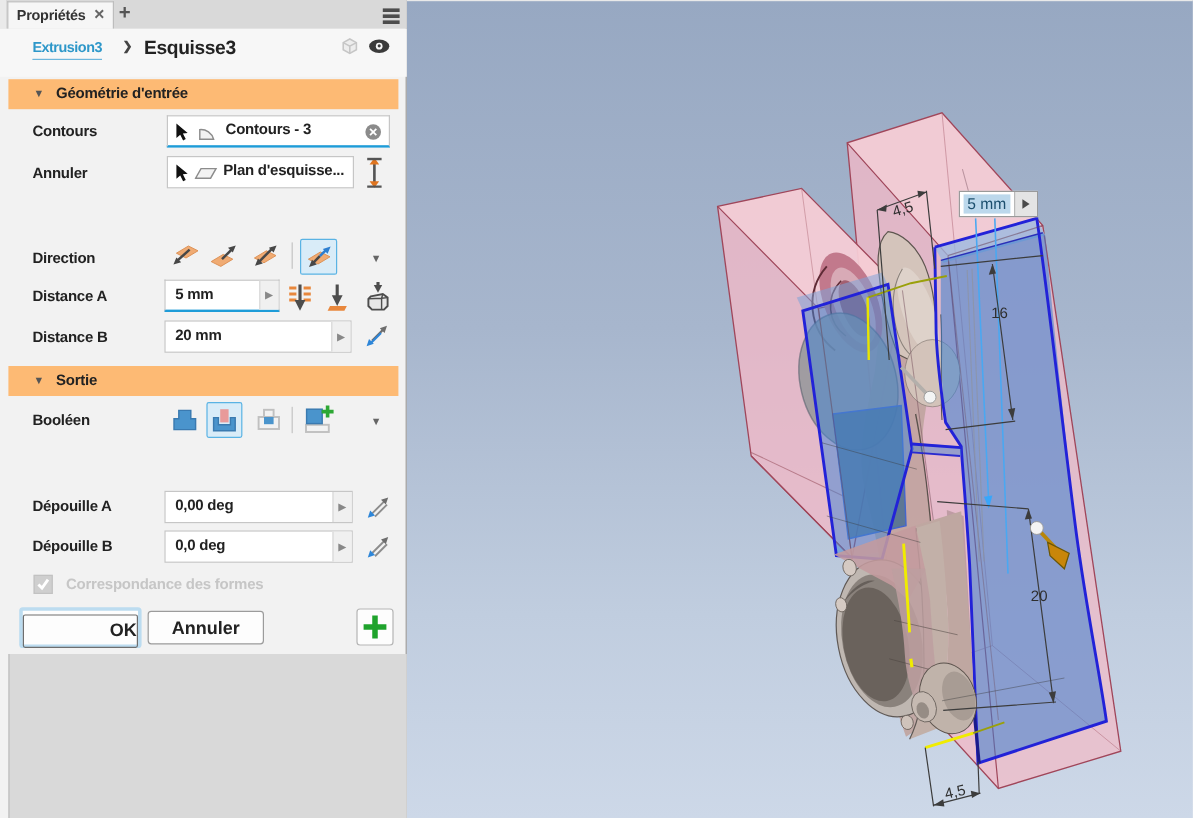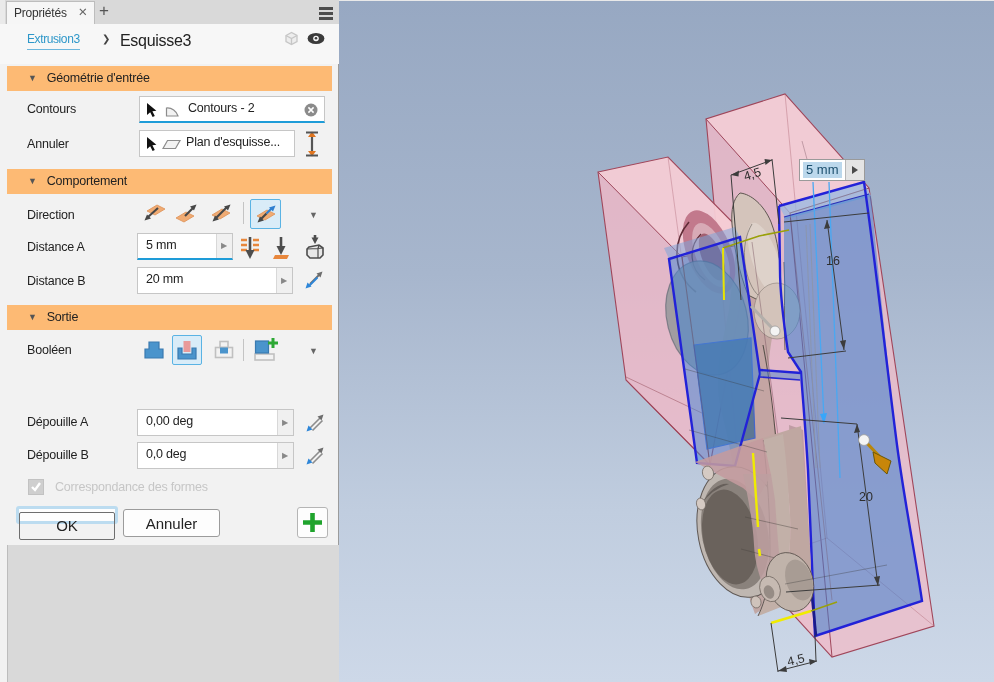--- a/index.html
+++ b/index.html
@@ -1,18 +1,18 @@
 <!DOCTYPE html>
 <html><head>
 <meta charset="utf-8">
 <style>
   html,body{margin:0;padding:0;width:994px;height:682px;overflow:hidden;
     font-family:"Liberation Sans",sans-serif;background:#f2f2f2;}
   
-  #panel{position:absolute;left:0;top:0;width:339px;height:682px;background:#f2f2f2;border-right:1px solid #9b9b9b;box-sizing:border-box;}
+  #panel{position:absolute;left:0;top:0;width:339px;height:682px;background:#f2f2f2;border-right:1px solid #9b9b9b;box-sizing:border-box;font-weight:bold;}
   #tabbar{position:absolute;left:0;top:0;width:339px;height:24px;background:#d9d9d9;}
   #tab1{position:absolute;left:6px;top:1px;width:89px;height:23px;background:#f6f6f6;
     border:1px solid #bdbdbd;border-bottom:none;box-sizing:border-box;
     font-size:12px;letter-spacing:-0.2px;color:#333;line-height:22px;padding-left:7px;}
   #tabx{position:absolute;left:78px;top:5px;font-size:11.5px;color:#666;}
   #tabplus{position:absolute;left:99px;top:1px;font-size:17px;color:#555;}
   .ham{position:absolute;left:319px;width:14px;height:2.5px;background:#4d4d4d;}
   #crumb{position:absolute;left:0;top:24px;width:339px;height:40px;background:#f7f7f7;}
   #crumb a{color:#2d97c9;text-decoration:none;text-align:center;}
   .hdr{position:absolute;left:7px;width:325px;height:25px;background:#fdba74;
@@ -196,21 +196,21 @@
 
   <div class="hdr" style="top:66px"><span class="tri">▼</span>Géométrie d'entrée</div>
   <div class="lbl" style="top:102px">Contours</div>
   <div class="field active" style="left:139px;top:96px;width:186px;height:27px;">
     <svg style="position:absolute;left:5px;top:5px" width="13" height="16" viewBox="0 0 13 16">
       <path d="M2 1 L2 13 L5.2 10.2 L7.6 15 L9.8 13.9 L7.4 9.2 L11.4 8.8 Z" fill="#111"></path>
     </svg>
     <svg style="position:absolute;left:24px;top:6px" width="18" height="15" viewBox="0 0 18 15">
       <path d="M2.5 13 L2.5 5 A 11 11 0 0 1 14 13 Z" fill="#f2f2f2" stroke="#8c8c8c" stroke-width="1.2"></path>
     </svg>
-    <span style="position:absolute;left:48px;top:4px;">Contours - 2</span>
+    <span style="position:absolute;left:48px;top:4px;">Contours - 3</span>
     <svg style="position:absolute;right:6px;top:6px" width="14" height="14" viewBox="0 0 14 14">
       <circle cx="7" cy="7" r="6.5" fill="#8b8b8b"></circle>
       <path d="M4.4 4.4 L9.6 9.6 M9.6 4.4 L4.4 9.6" stroke="#fff" stroke-width="1.5"></path>
     </svg>
   </div>
   <div class="lbl" style="top:137px">Annuler</div>
   <div class="field" style="left:139px;top:130px;width:156px;height:27px;">
     <svg style="position:absolute;left:5px;top:5px" width="13" height="16" viewBox="0 0 13 16">
       <path d="M2 1 L2 13 L5.2 10.2 L7.6 15 L9.8 13.9 L7.4 9.2 L11.4 8.8 Z" fill="#111"></path>
     </svg>
@@ -219,21 +219,20 @@
     </svg>
     <span style="position:absolute;left:46px;top:4px;">Plan d'esquisse...</span>
   </div>
   <svg style="position:absolute;left:303px;top:131px" width="18" height="26" viewBox="0 0 18 26">
     <path d="M9 4 L9 22" stroke="#555" stroke-width="2.2"></path>
     <path d="M9 0.5 L13 6 L5 6 Z" fill="#e0751f"></path>
     <path d="M9 25.5 L13 20 L5 20 Z" fill="#e0751f"></path>
     <path d="M3 1.5 H15 M3 24.5 H15" stroke="#555" stroke-width="2"></path>
   </svg>
 
-  <div class="hdr" style="top:169px"><span class="tri">▼</span>Comportement</div>
   <div class="lbl" style="top:208px">Direction</div>
   <svg style="position:absolute;left:140px;top:201px" width="26" height="26" viewBox="0 0 26 26">
     <polygon points="7,10 17,4 25,8 15,14" fill="#f0ab73" stroke="#dd9055" stroke-width="0.8"></polygon>
     <path d="M18 7 L8 16" stroke="#474747" stroke-width="2.1"></path>
     <path d="M4.5 19.5 L11 17.5 L7 13.5 Z" fill="#474747"></path>
   </svg>
   <svg style="position:absolute;left:174px;top:201px" width="26" height="26" viewBox="0 0 26 26">
     <polygon points="2,17 12,11 20,15 10,21" fill="#f0ab73" stroke="#dd9055" stroke-width="0.8"></polygon>
     <path d="M11 15 L19 7" stroke="#474747" stroke-width="2.1"></path>
     <path d="M22.5 3.5 L16 5.5 L20 9.5 Z" fill="#474747"></path>
@@ -339,21 +338,21 @@
     <path d="M19.5 4.5 L13.5 6.5 L17.5 10.5 Z" fill="#6d6d6d"></path>
     <path d="M2.5 21.5 L8.5 19.5 L4.5 15.5 Z" fill="#2e86d8"></path>
   </svg>
   <div style="position:absolute;left:28px;top:479px;width:14px;height:14px;background:#cfcfcf;border:1px solid #c2c2c2;">
     <svg width="14" height="14" viewBox="0 0 14 14">
         <path d="M3 7 L6 10 L11 3" stroke="#fff" stroke-width="2.4" fill="none"></path>
       </svg>
   </div>
   <div class="lbl" style="top:480px;left:55px;color:#c6c6c6;">Correspondance des formes</div>
 
-  <div class="btn" style="left:16px;top:506px;width:102px;height:18px;border:3px solid #bcdcf0;">
+  <div class="btn" style="left:16px;top:506px;width:102px;height:34px;border:3px solid #bcdcf0;text-align:right;">
     <span style="display:inline-block;margin-top:3px;width:94px;height:26px;border:1px solid #6e6e6e;border-radius:2px;line-height:26px;">OK</span>
   </div>
   <div class="btn" style="left:123px;top:509px;width:97px;height:28px;border:1px solid #9b9b9b;line-height:27px;">Annuler</div>
   <div class="btn" style="left:297px;top:507px;width:31px;height:31px;border:1px solid #b5b5b5;">
     <svg width="29" height="29" viewBox="0 0 29 29">
         <path d="M14.5 5 V24 M5 14.5 H24" stroke="#1fa32c" stroke-width="4.6"></path>
       </svg>
   </div>
 
   <div style="position:absolute;left:7px;top:545px;width:332px;height:137px;background:#d9d9d9;border-left:1px solid #bdbdbd;box-sizing:border-box;"></div>

